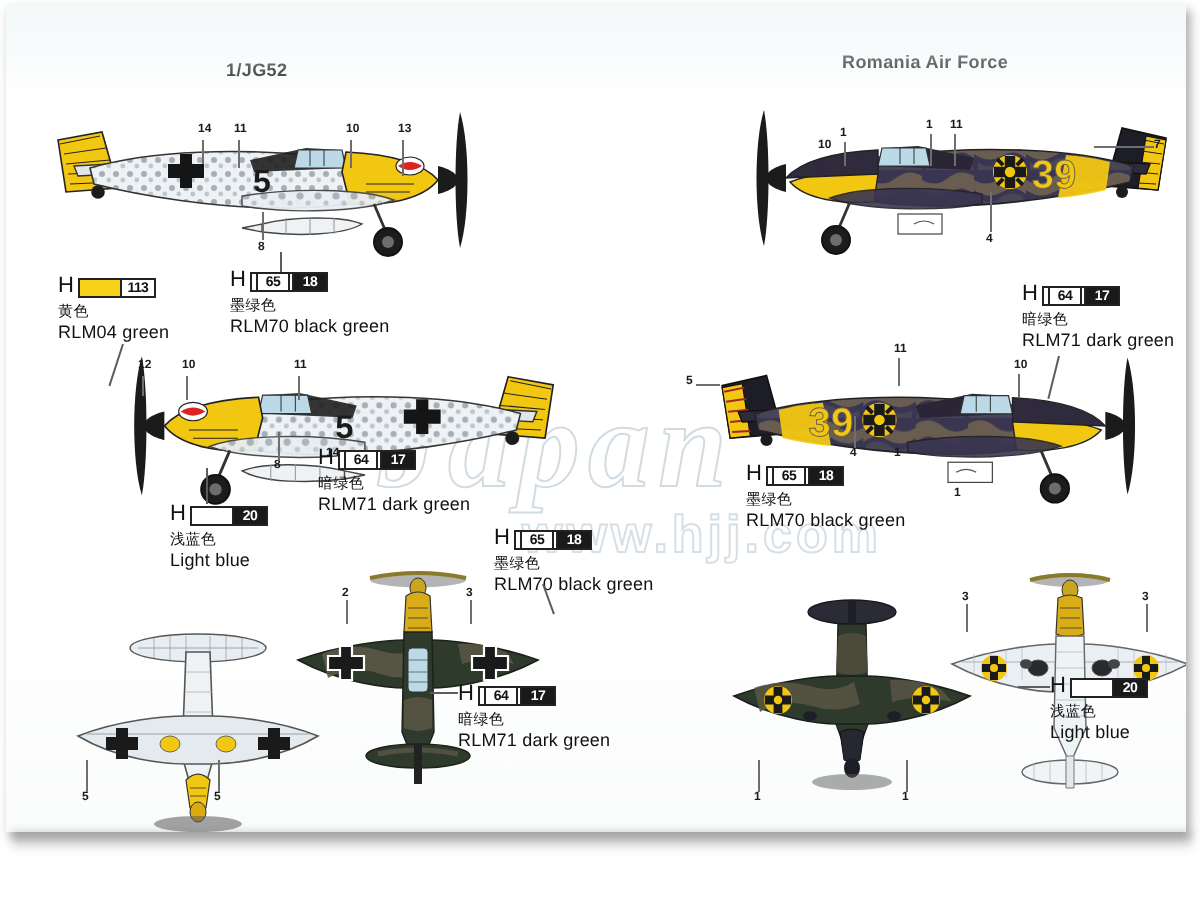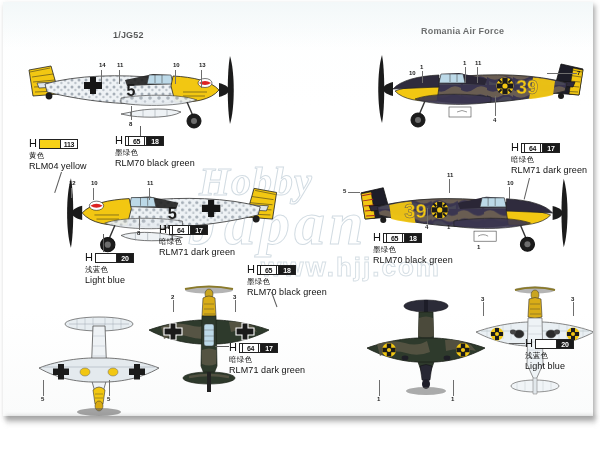--- a/index.html
+++ b/index.html
@@ -93,21 +93,20 @@
   
   .art{position:absolute;}
   svg{display:block;overflow:visible;}
 </style>
 </head>
 <body>
 
 <div id="sheet">
   <div class="paper">
 
-    <div class="wm wm-hobby">Hobby</div>
     <div class="wm wm-japan">Japan</div>
     <div class="wm wm-url">www.hjj.com</div>
 
     <div class="title" id="title-jg52">1/JG52</div>
     <div class="title" id="title-romania">Romania Air Force</div>
 
     <div class="art" style="left:18px;top:48px;">
       <svg width="240" height="86" viewBox="0 0 240 86">
         <defs>
           <pattern id="mottle1" width="7" height="7" patternUnits="userSpaceOnUse">
@@ -175,21 +174,21 @@
     <div class="cn-num" style="left:126px;top:119px;">8</div>
     <div class="cn-line" style="left:128px;top:104px;height:14px;"></div>
 
     <div class="chip" style="left:26px;top:136px;">
       <div class="row">
         <span class="hmark">H</span>
         <span class="swatch" style="background:#f7d117;"></span>
         <span class="code light">113</span>
       </div>
       <div class="cn">黄色</div>
-      <div class="en">RLM04 yellow</div>
+      <div class="en">RLM04 green</div>
     </div>
     <div class="lead" style="left:58px;top:170px;width:1px;height:22px;transform:rotate(18deg);transform-origin:top;"></div>
 
     <div class="chip" style="left:112px;top:133px;">
       <div class="row">
         <span class="hmark">H</span>
         <span class="swatch" style="background:#ffffff;"></span>
         <span class="code" style="position:absolute;left:13px;border:1px solid #222;background:#fff;color:#111;width:17px;">65</span>
         <span class="code">18</span>
       </div>

